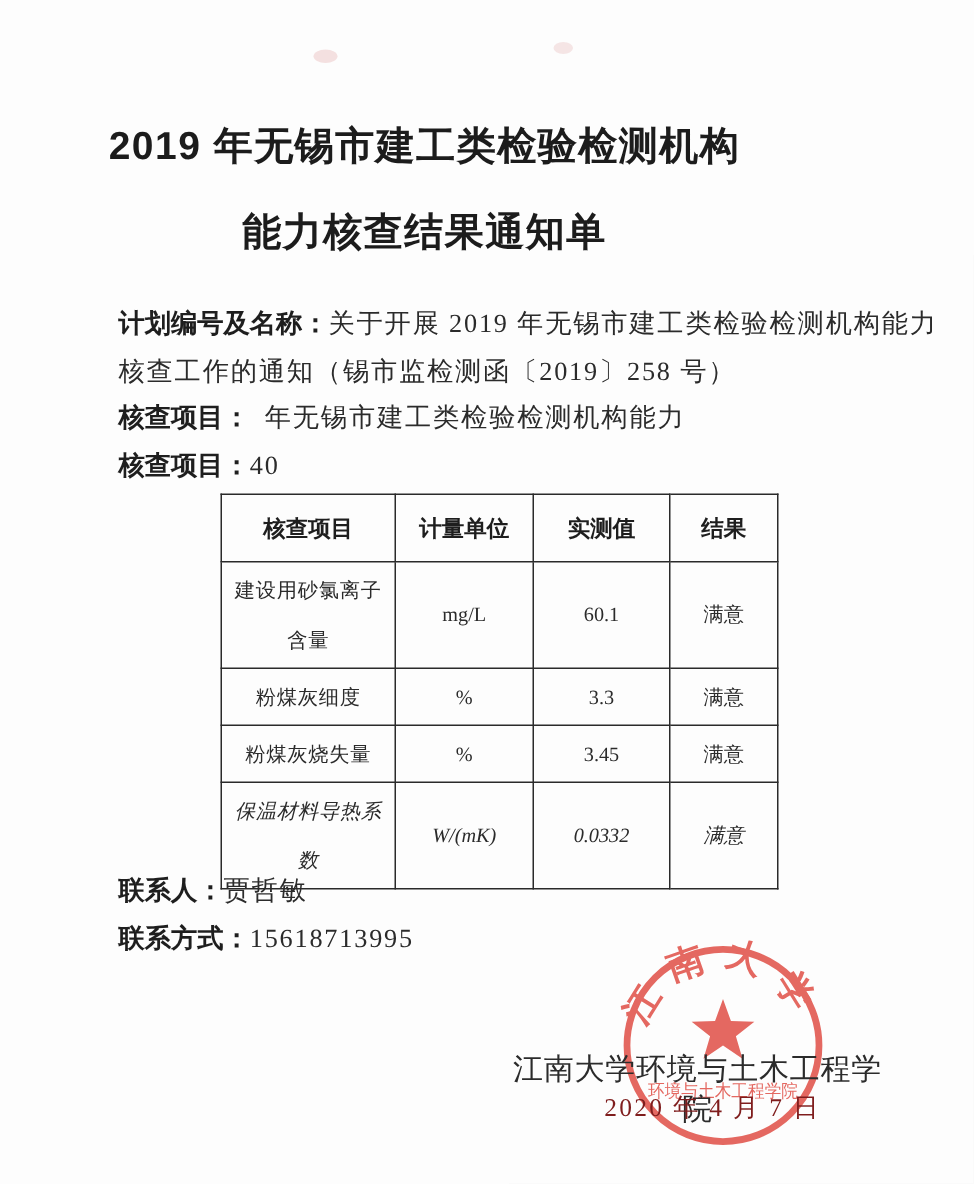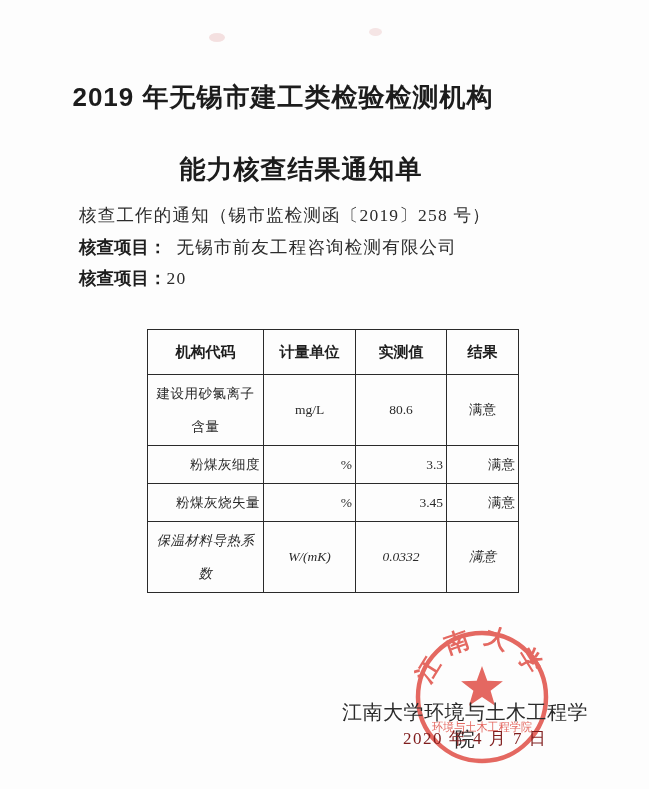--- a/index.html
+++ b/index.html
@@ -22,21 +22,21 @@
 
   .title{
     position:absolute;left:0;width:566px;
     text-align:center;
     font-weight:bold;
     font-size:26px;
     letter-spacing:1px;
     color:#1c1c1c;
   }
   .title-1{top:80px;}
-  .title-2{top:152px;padding-left:18px;}
+  .title-2{top:137px;}
 
   .info-block{
     position:absolute;left:79px;top:200px;width:515px;
     font-size:17.5px;
     line-height:31.5px;
     white-space:nowrap;
   }
   .info-line{height:31.5px;}
   .lbl{font-weight:bold;color:#1e1e1e;}
   .val{
@@ -66,21 +66,21 @@
     font-family:"Liberation Serif",serif;
     font-size:13.5px;
     color:#2b2b2b;
   }
   td.c-item{font-size:13px;line-height:33px;letter-spacing:0.5px;}
   .col-item{width:116px;}
   .col-unit{width:92px;}
   .col-meas{width:91px;}
   .col-res{width:72px;}
   tr.r1 td{height:62px;}
-  tr.r2 td,tr.r3 td{height:32px;text-align:right;}
+  tr.r2 td,tr.r3 td{height:32px;}
   tr.r4 td{height:38px;font-style:italic;}
 
   .contact-block{
     position:absolute;left:79px;top:577px;
     font-size:17.5px;line-height:32px;white-space:nowrap;
   }
 
   .footer-org{
     position:absolute;left:340px;top:699px;width:250px;
     text-align:center;
@@ -108,48 +108,51 @@
 <div class="page">
 
   <div class="smudge smudge-1"></div>
   <div class="smudge smudge-2"></div>
 
   <div class="title title-1">2019 年无锡市建工类检验检测机构</div>
   <div class="title title-2">能力核查结果通知单</div>
 
   <div class="info-block">
     <div class="info-line">
+      <span class="lbl">计划编号及名称：</span><span class="val">关于开展 2019 年无锡市建工类检验检测机构能力</span>
+    </div>
+    <div class="info-line">
       <span class="val">核查工作的通知（锡市监检测函〔2019〕258 号）</span>
     </div>
     <div class="info-line">
-      <span class="lbl">核查项目：</span><span class="val val-gap">无锡市前友工程咨询检测有限公司</span>
+      <span class="lbl">核查项目：</span><span class="val val-gap">年无锡市建工类检验检测机构能力</span>
     </div>
     <div class="info-line">
-      <span class="lbl">核查项目：</span><span class="val">20</span>
+      <span class="lbl">核查项目：</span><span class="val">40</span>
     </div>
   </div>
 
   <table class="check">
     <colgroup>
       <col class="col-item">
         <col class="col-unit">
         <col class="col-meas">
         <col class="col-res">
     </colgroup>
     <tbody>
         <tr>
-      <th>机构代码</th>
+      <th>核查项目</th>
       <th>计量单位</th>
       <th>实测值</th>
       <th>结果</th>
     </tr>
     <tr class="r1">
       <td class="c-item">建设用砂氯离子含量</td>
       <td>mg/L</td>
-      <td>80.6</td>
+      <td>60.1</td>
       <td>满意</td>
     </tr>
     <tr class="r2">
       <td class="c-item">粉煤灰细度</td>
       <td>%</td>
       <td>3.3</td>
       <td>满意</td>
     </tr>
     <tr class="r3">
       <td class="c-item">粉煤灰烧失量</td>
@@ -159,20 +162,28 @@
     </tr>
     <tr class="r4">
       <td class="c-item">保温材料导热系数</td>
       <td>W/(mK)</td>
       <td>0.0332</td>
       <td>满意</td>
     </tr>
   </tbody>
     </table>
 
+  <div class="contact-block">
+    <div>
+      <span class="lbl">联系人：</span><span class="val">贾哲敏</span>
+    </div>
+    <div>
+      <span class="lbl">联系方式：</span><span class="val">15618713995</span>
+    </div>
+  </div>
 
   <svg class="seal" viewBox="0 0 140 140" xmlns="http://www.w3.org/2000/svg">
     <defs>
       <path id="arcPath" d="M 18 70 A 52 52 0 0 1 122 70" fill="none"></path>
     </defs>
     <circle cx="70" cy="70" r="64" fill="none" stroke="#e04f46" stroke-width="4.5"></circle>
     <text font-size="24" font-weight="bold" fill="#e04f46" letter-spacing="11" font-family="Liberation Serif,serif">
       <textPath href="#arcPath" startOffset="50%" text-anchor="middle">江南大学</textPath>
     </text>
     <polygon fill="#e04f46" points="70,39 75.3,53.7 90.9,54.2 78.6,63.8 83,78.8 70,70 57,78.8 61.4,63.8 49.1,54.2 64.7,53.7"></polygon>

